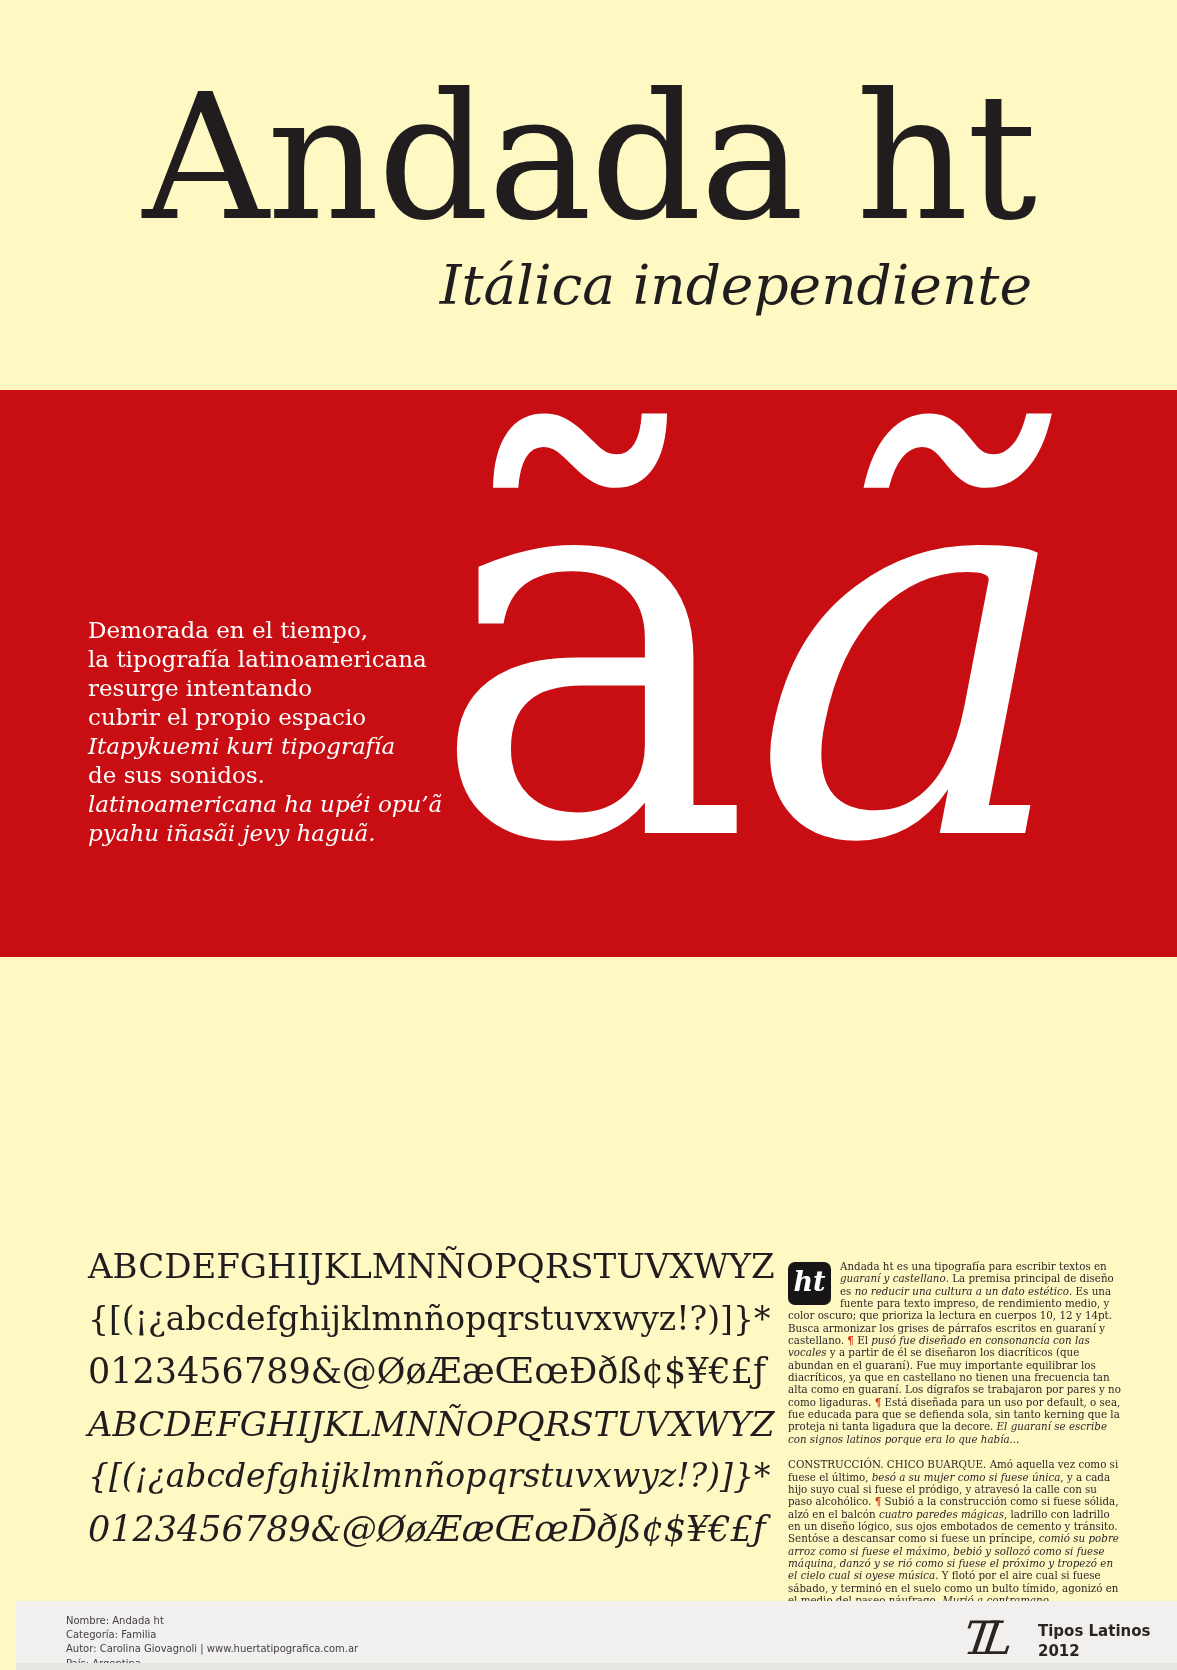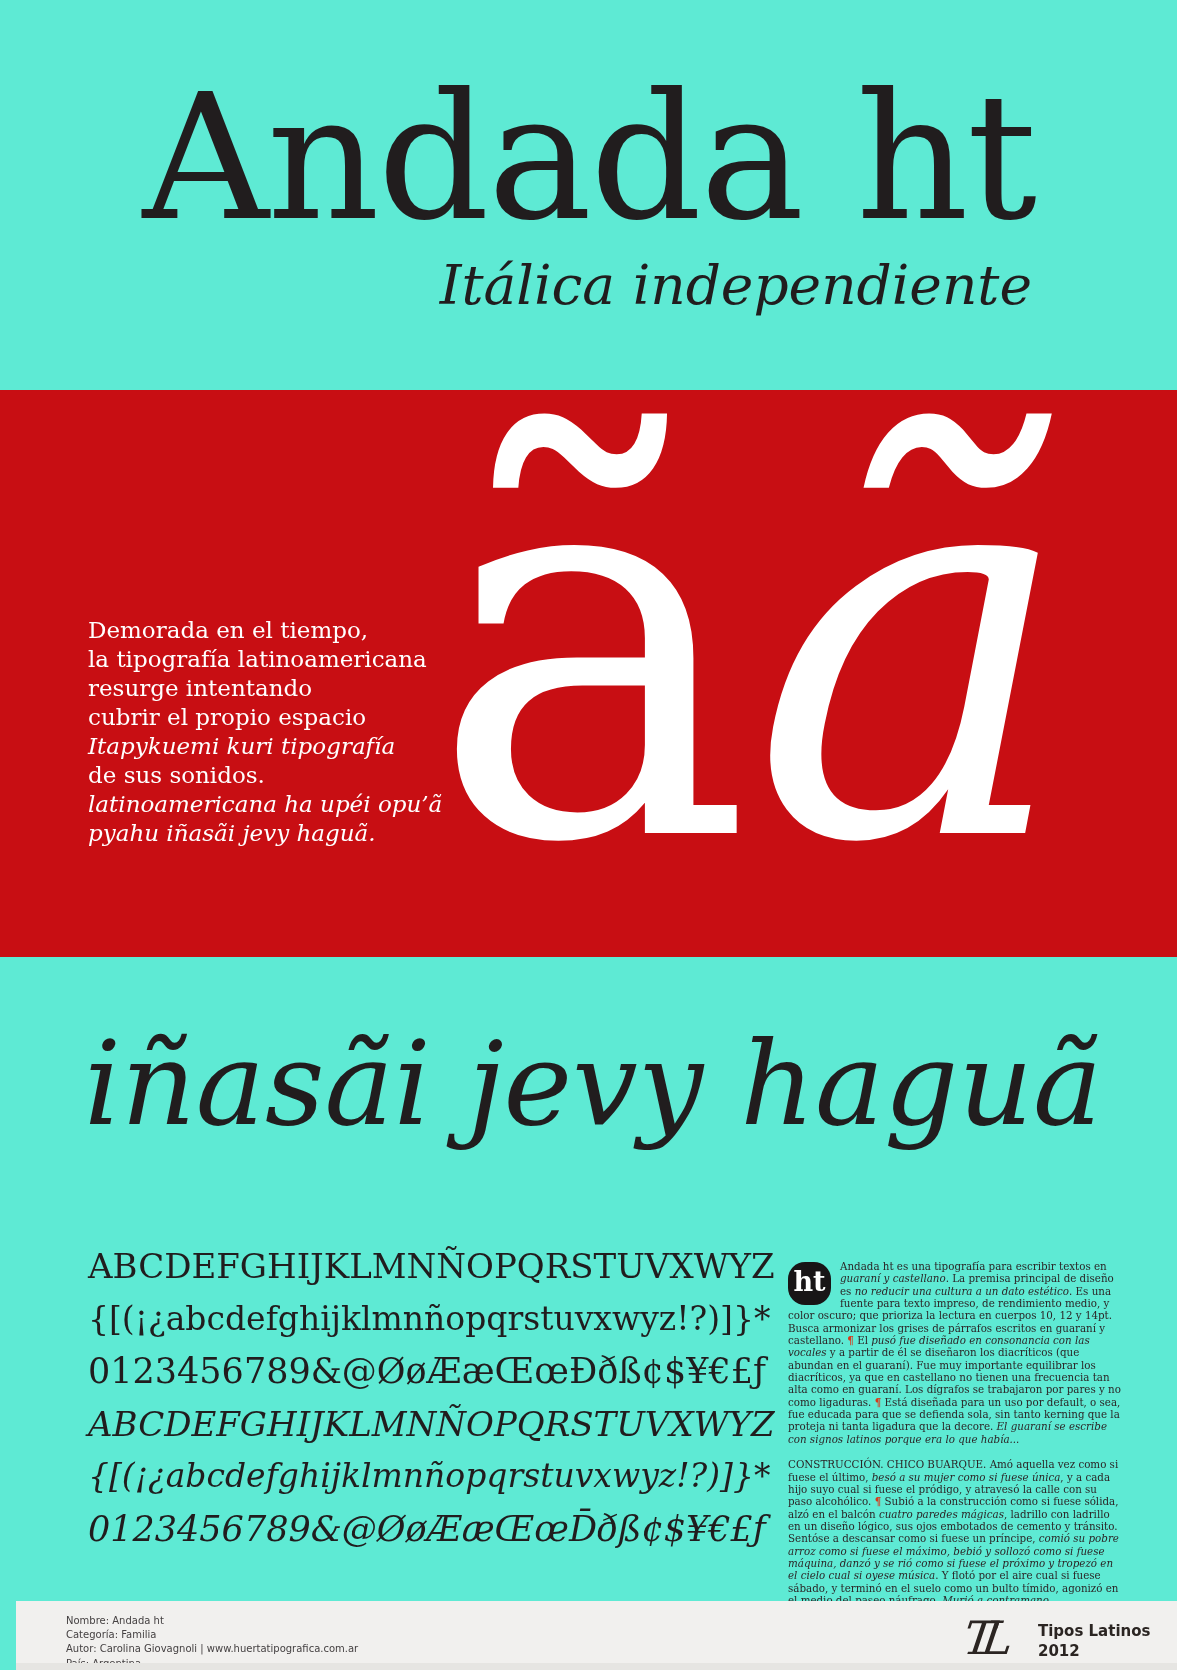--- a/index.html
+++ b/index.html
@@ -1,17 +1,17 @@
 <!DOCTYPE html>
 <html><head>
 <meta charset="utf-8">
 <style>
   html,body { margin:0; padding:0; background:#ffffff; }
   .poster {
-    position:relative; width:1177px; height:1670px; background:#5eead4;
+    position:relative; width:1177px; height:1670px; background:#fef9c3;
     font-family:"DejaVu Serif", serif; color:#211d1e; overflow:hidden;
   }
 
   
   .title {
     position:absolute; top:70px; right:142px;
     font-size:175px; line-height:1; letter-spacing:-2px; white-space:nowrap;
   }
   .subtitle {
     position:absolute; top:253px; right:145px;
@@ -41,22 +41,22 @@
   .charset .row.lower { font-size:33px; }
   .charset .row.figs  { font-size:35px; }
   .charset .row.italic { font-style:italic; }
 
   
   .about { position:absolute; left:788px; top:1260px; width:334px; font-size:10.3px; line-height:1.2; color:#2b2627; }
   .para { display:block; }
   .para + .para { margin-top:13px; }
   .ht-logo {
     float:left; width:43px; height:43px; margin:2px 9px 2px 0;
-    background:#181516; border-radius:17px; color:#ffffff;
-    font-size:27px; font-weight:bold; text-align:center; line-height:40px;
+    background:#181516; border-radius:7px; color:#ffffff;
+    font-size:27px; font-weight:bold; text-align:center; line-height:40px;font-style:italic;
   }
   .seg-i { font-style:italic; }
   .seg-p { color:#d73a1c; font-weight:bold; }
 
   
   .footer { position:absolute; left:16px; top:1601px; width:1177px; height:69px; background:#f1f0ee; }
   .footer-strip { position:absolute; left:0; bottom:0; width:100%; height:7px; background:#e6e5e2; }
   .meta {
     position:absolute; left:50px; top:13px;
     font-family:"DejaVu Sans", sans-serif; font-size:10px; line-height:1.42; color:#454142;
@@ -88,21 +88,20 @@
         <div class="intro-line">la tipografía latinoamericana</div>
         <div class="intro-line">resurge intentando</div>
         <div class="intro-line">cubrir el propio espacio</div>
         <div class="intro-line it">Itapykuemi kuri tipografía</div>
         <div class="intro-line">de sus sonidos.</div>
         <div class="intro-line it">latinoamericana ha upéi opu’ã</div>
         <div class="intro-line it">pyahu iñasãi jevy haguã.</div>
       </div>
   </div>
 
-  <div class="line2">iñasãi jevy haguã</div>
 
   <div class="charset">
       <div class="row caps">ABCDEFGHIJKLMNÑOPQRSTUVXWYZ</div>
       <div class="row lower">{[(¡¿abcdefghijklmnñopqrstuvxwyz!?)]}*</div>
       <div class="row figs">0123456789&amp;@ØøÆæŒœÐðß¢$¥€£ƒ</div>
       <div class="row caps italic">ABCDEFGHIJKLMNÑOPQRSTUVXWYZ</div>
       <div class="row lower italic">{[(¡¿abcdefghijklmnñopqrstuvxwyz!?)]}*</div>
       <div class="row figs italic">0123456789&amp;@ØøÆæŒœD̄ðß¢$¥€£ƒ</div>
     </div>
 

